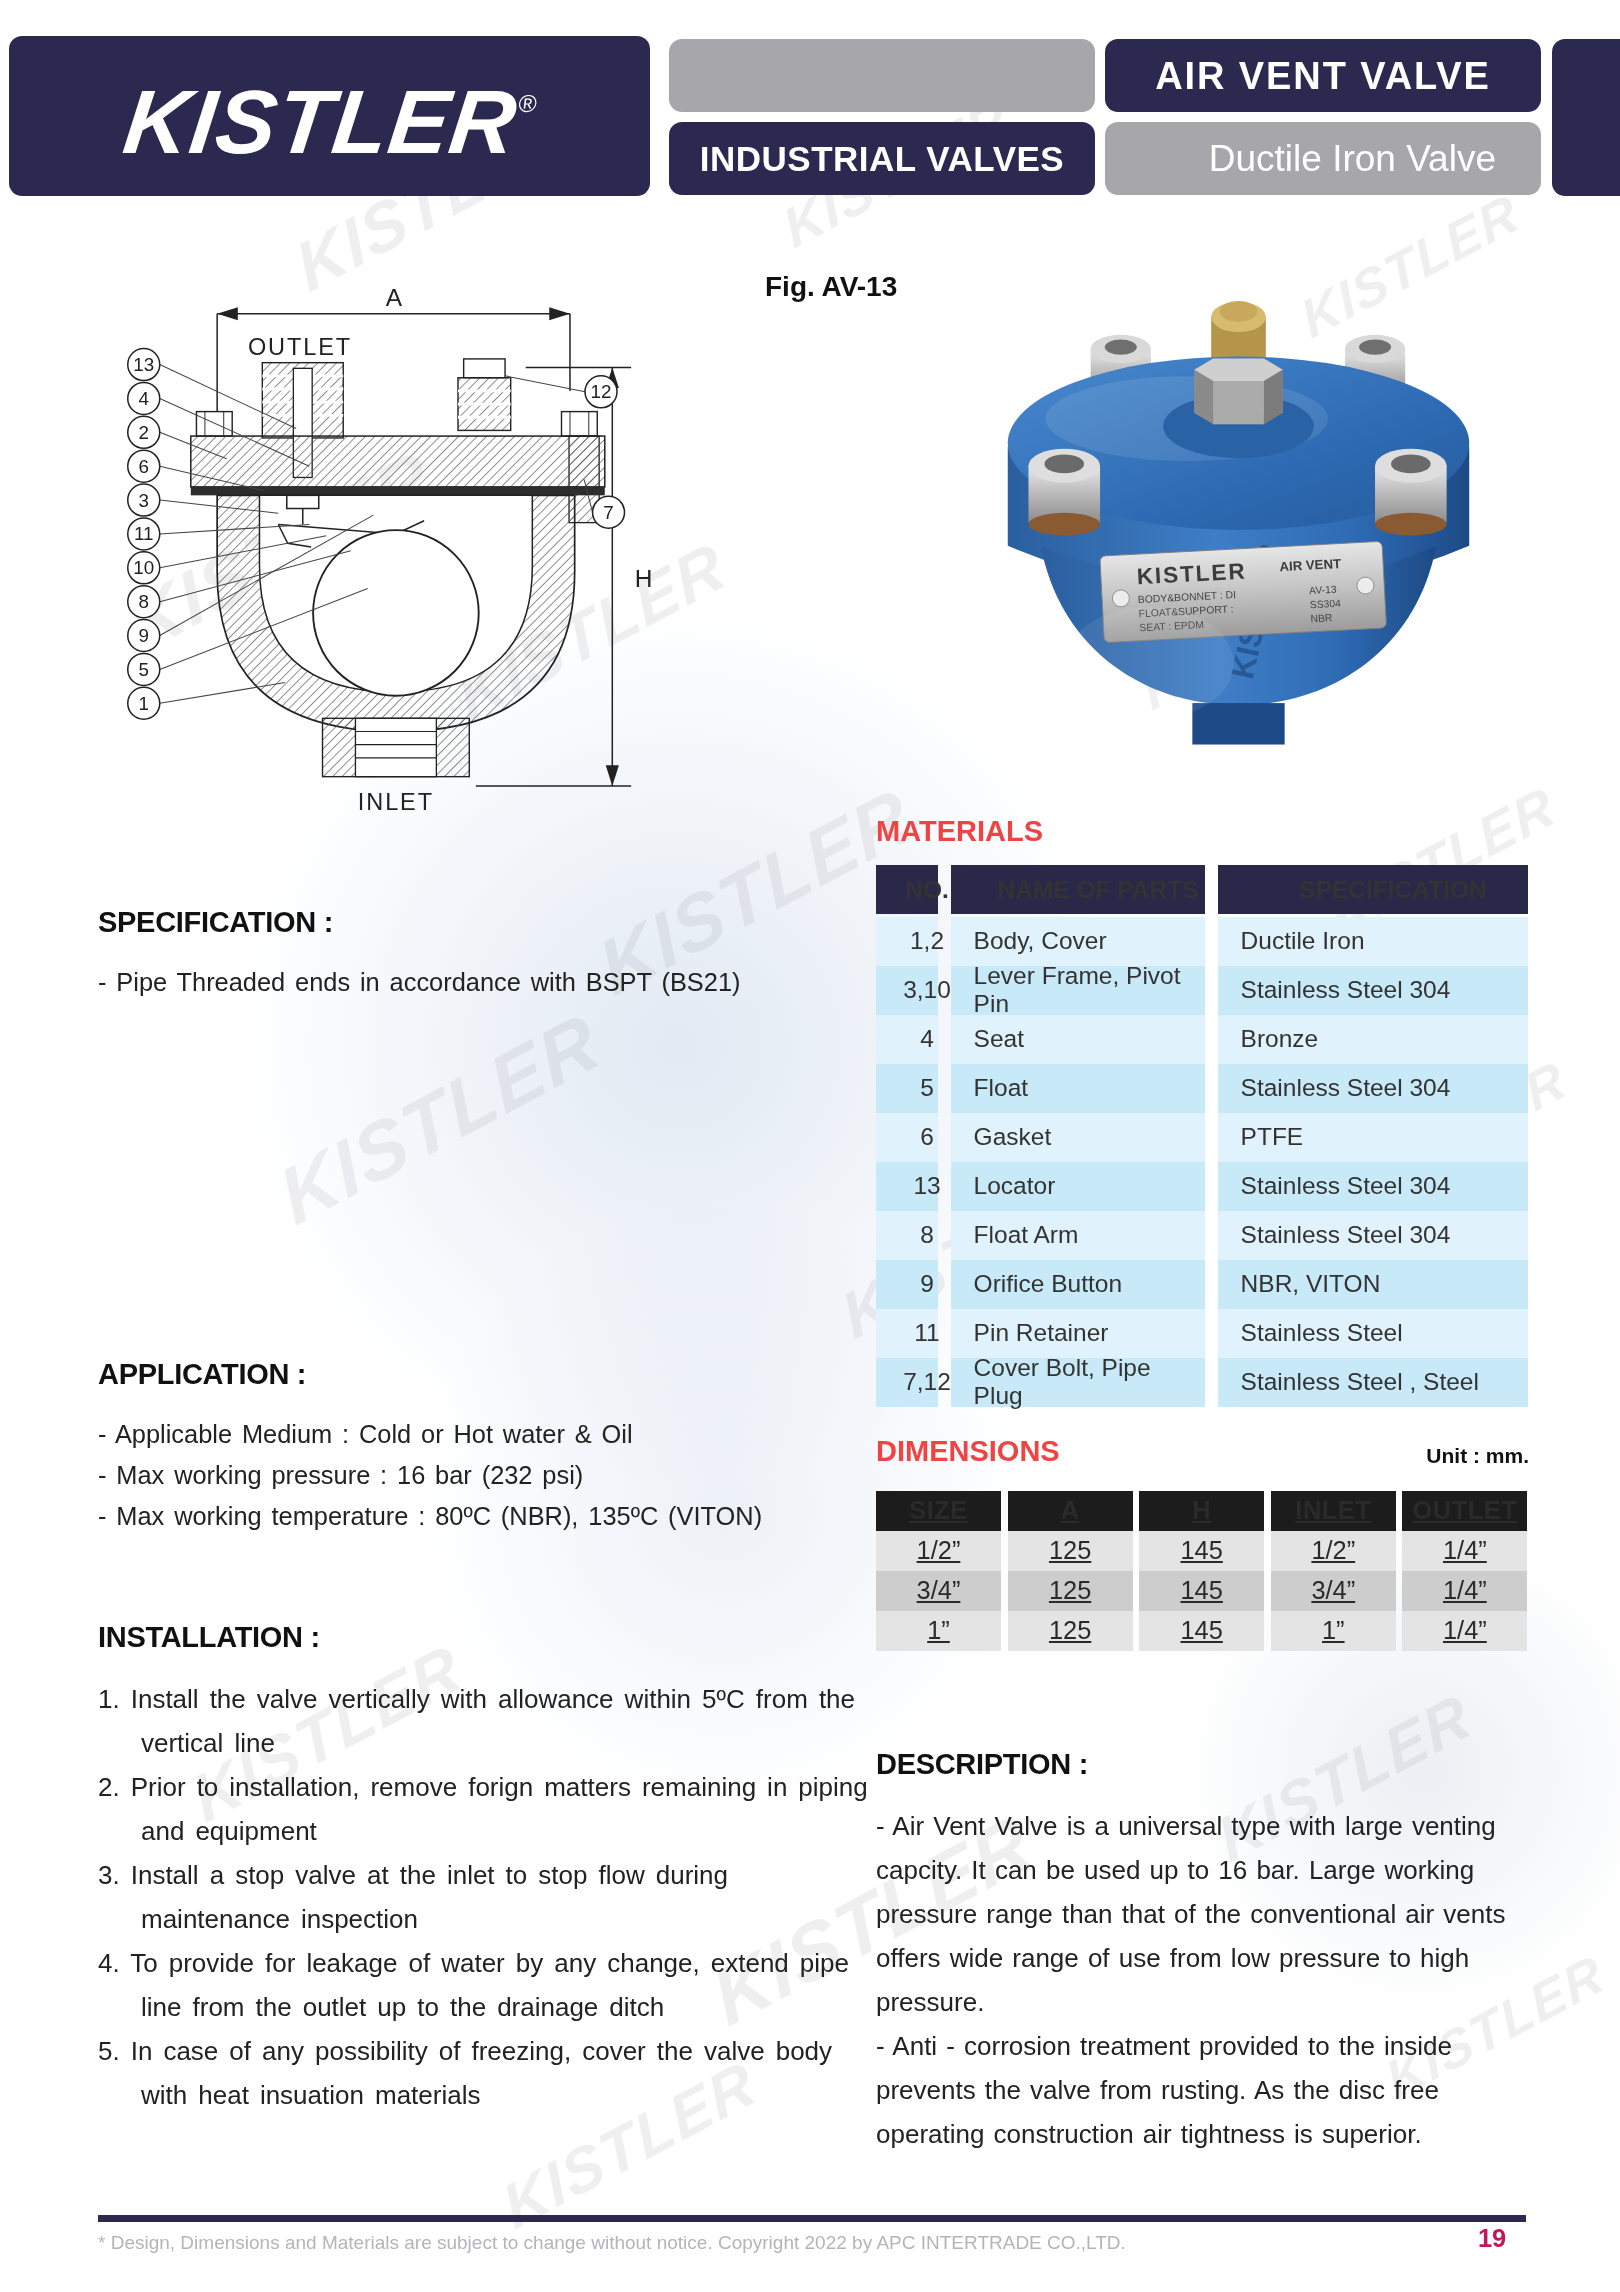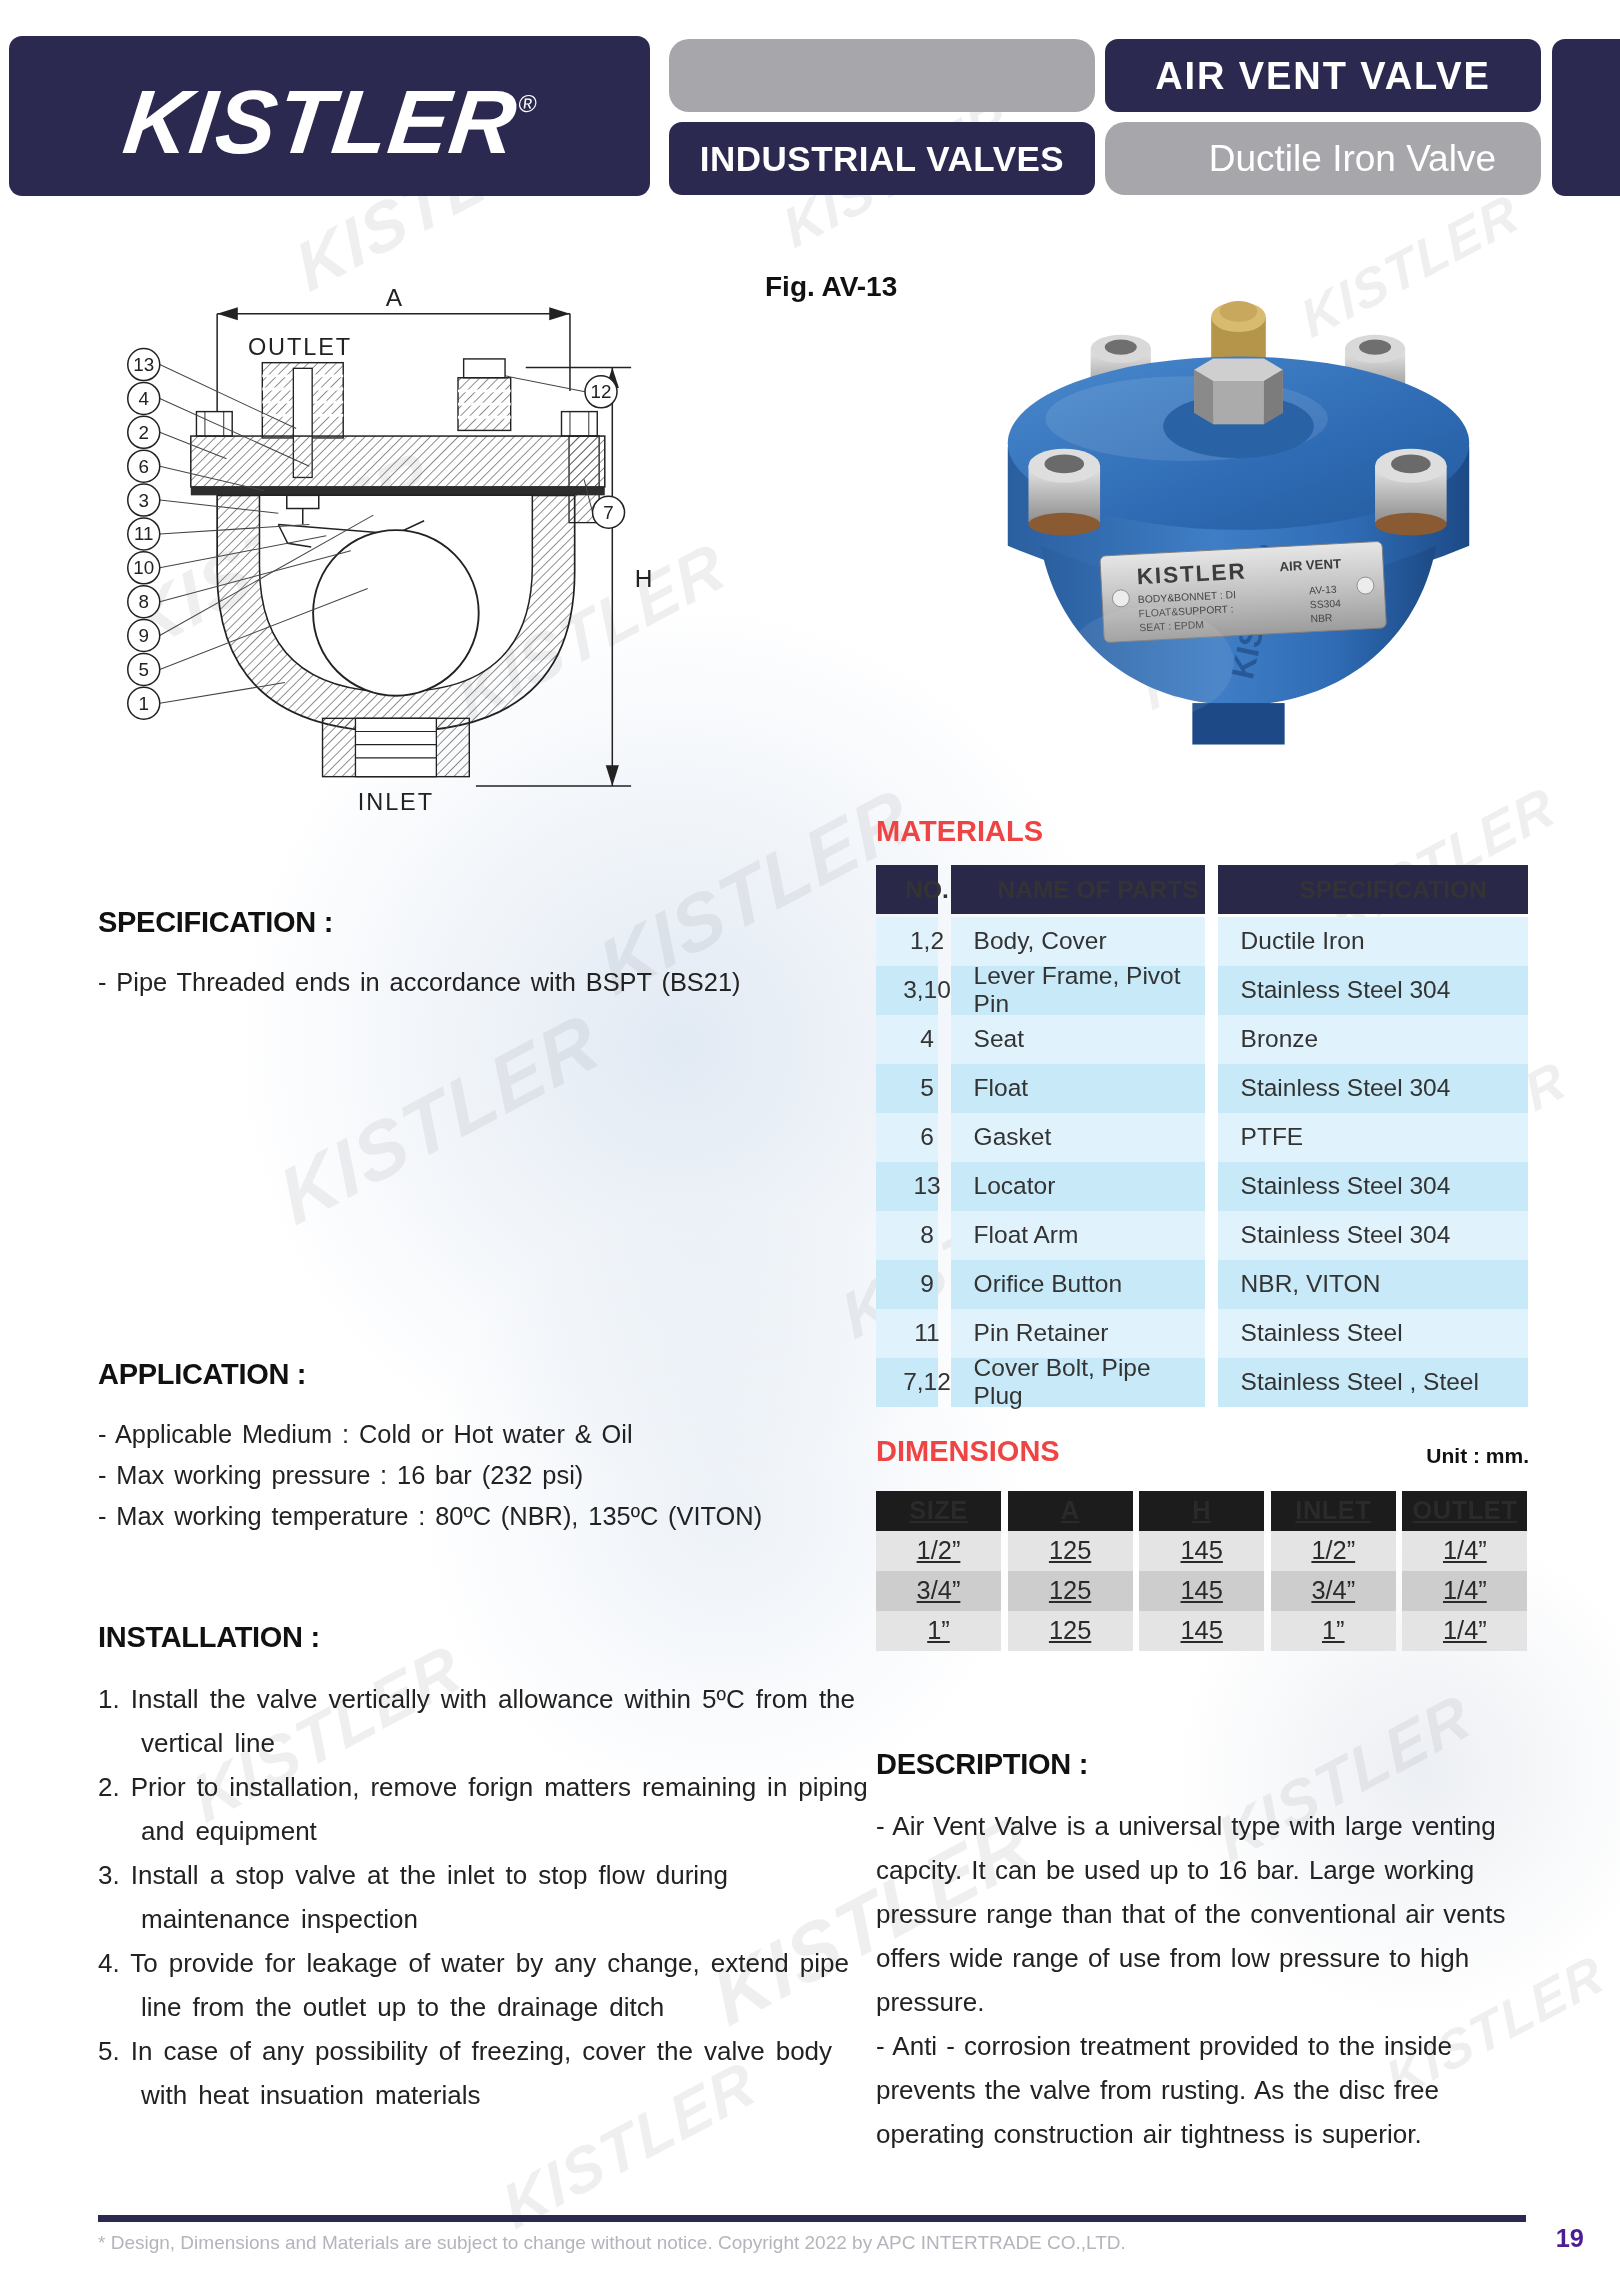--- a/index.html
+++ b/index.html
@@ -8,21 +8,21 @@
 
   
   .wm{position:absolute;font-style:italic;font-weight:900;color:#8d8d94;opacity:.13;
       transform:rotate(-28deg) skewX(-6deg);letter-spacing:1.9px;white-space:nowrap;
       pointer-events:none;user-select:none;}
   .blob{position:absolute;border-radius:50%;pointer-events:none;}
 
   
   .hdr-block{position:absolute;border-radius:13px;}
   .navy{background:#2b2950;}
-  .grayb{background:#a7a7ab;border-radius:20px;}
+  .grayb{background:#a7a7ab;}
   .kistler-logo{position:absolute;left:0;right:0;top:41px;text-align:center;color:#fff;
       font-style:italic;font-weight:900;font-size:90px;letter-spacing:0.9px;
       transform:skewX(-7deg);line-height:1;}
   .kistler-logo sup{font-size:24.5px;font-weight:400;vertical-align:41px;letter-spacing:0;}
   .hdr-txt{position:absolute;left:0;right:0;color:#fff;text-align:center;}
 
   
   .fig-cap{position:absolute;font-weight:700;font-size:28px;color:#111;}
 
   
@@ -52,22 +52,22 @@
   .dim-head .cell{background:#1c1c1c;color:#fff;font-weight:700;font-size:25.4px;
       height:56px;display:flex;align-items:center;justify-content:center;letter-spacing:0.5px;}
   .dim-row .cell{height:40px;display:flex;align-items:center;justify-content:center;
       font-size:25.4px;color:#2a2a2a;text-decoration:underline;}
   .dimA .cell{background:#e4e4e4;}
   .dimB .cell{background:#cdcdcd;}
 
   
   .foot-line{position:absolute;left:98px;width:1428px;height:6.6px;background:#2b2950;top:2215px;}
   .foot-note{position:absolute;left:98px;top:2232px;font-size:19px;color:#b4b4bc;}
-  .page-num{position:absolute;left:1528px;width:56px;top:2224px;font-size:25.4px;font-weight:700;
-      color:#4c1d95;text-align:right;}
+  .page-num{position:absolute;left:1478px;width:56px;top:2224px;font-size:25.4px;font-weight:700;
+      color:#be185d;text-align:left;}
 
   svg text{font-family:"Liberation Sans",sans-serif;}
 </style>
 </head>
 <body>
 
 <div class="page">
 
   <div class="blob" style="left:217px;top:584px;width:923px;height:923px;
               background:radial-gradient(ellipse at center, rgba(70,120,180,.16), rgba(70,120,180,0) 68%);"></div>

